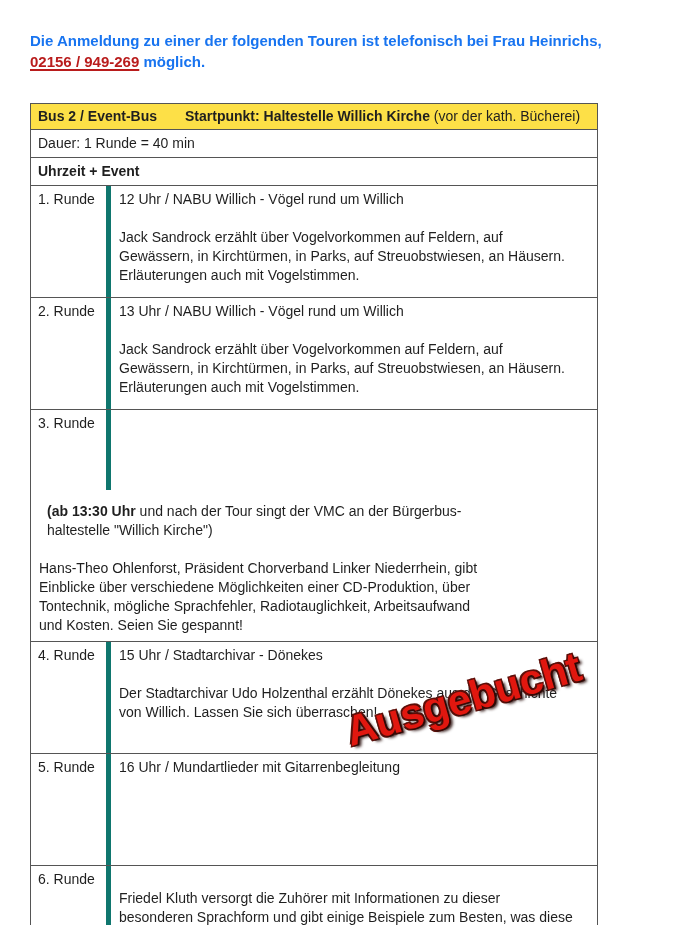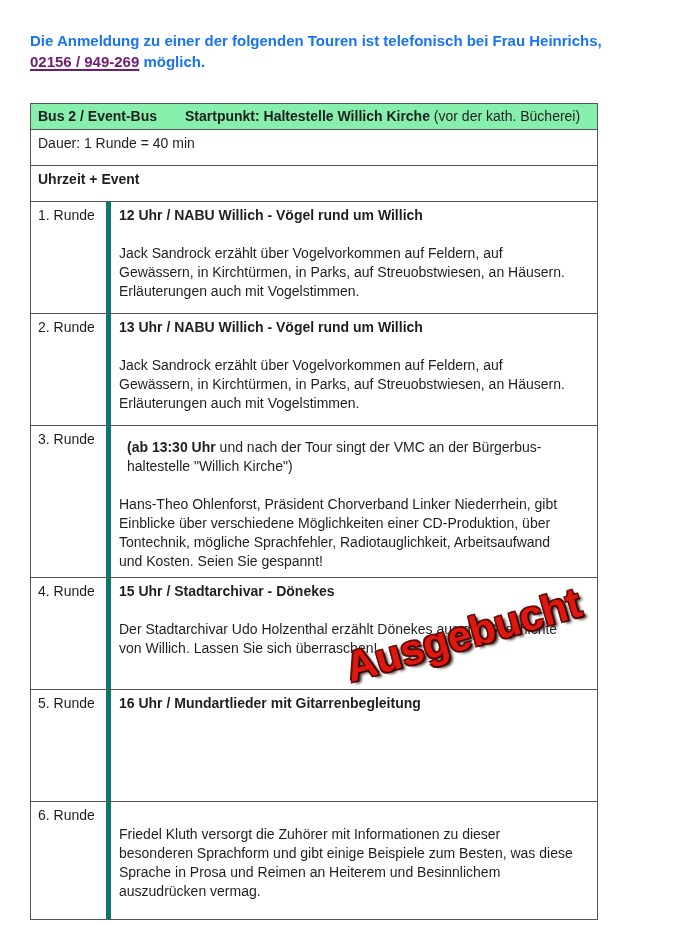--- a/index.html
+++ b/index.html
@@ -6,43 +6,43 @@
   body{
     width:680px;height:925px;position:relative;
     font-family:"Liberation Sans","DejaVu Sans",sans-serif;
     color:#1f1f1f;-webkit-font-smoothing:antialiased;
   }
   .intro{
     margin:30px 0 0 30px;width:582px;
     font-size:15px;line-height:21px;font-weight:bold;color:#1874f0;
   }
   .intro .phone{
-    color:#701a75;text-decoration:underline;text-decoration-thickness:2px;text-underline-offset:2px;
+    color:#b91c1c;text-decoration:underline;text-decoration-thickness:2px;text-underline-offset:2px;
   }
   .tbl{
     position:absolute;left:30px;top:103px;width:568px;
     border:1px solid #555;border-bottom:none;box-sizing:border-box;
     font-size:14px;line-height:19px;
   }
   .row{border-bottom:1px solid #555;box-sizing:border-box;}
-  .row.simple{padding:4px 8px 12px 7px;}
-  .row.head{background:#86efac;padding:3px 4px 3px 7px;white-space:nowrap;}
+  .row.simple{padding:4px 8px 4px 7px;}
+  .row.head{background:#fde047;padding:3px 4px 3px 7px;white-space:nowrap;}
   .row.head .gap{margin-left:28px;}
   .b{font-weight:bold;}
   .round{display:flex;align-items:stretch;position:relative;}
   .cell-label{
     width:80px;flex:0 0 80px;border-right:5px solid #0f766e;box-sizing:border-box;
     padding:4px 4px 4px 7px;
   }
   .cell-content{flex:1;padding:4px 20px 6px 8px;box-sizing:border-box;max-width:486px;}
-  .cell-content .title{margin:0;font-weight:bold;}
+  .cell-content .title{margin:0;font-weight:normal;}
   .cell-content .subtitle{margin:8px;}
   .cell-content .body{margin:19px 0 0 0;}
   .h-std{min-height:112px;}
-  .h-r3{min-height:150px;}
+  .h-r3{min-height:150px;flex-direction:column;}
   .h-r6{min-height:118px;}
   .stamp{
     position:absolute;top:50%;right:12px;
     transform:translateY(-46%) rotate(-16deg);transform-origin:center;
     font-size:42px;font-weight:bold;letter-spacing:0px;color:#e1170f;
     text-shadow:
       3px 3px 3px rgba(35,8,6,0.85),
       -1.5px -1.5px 0 #5e100a, 1.5px -1.5px 0 #5e100a,
       -1.5px 1.5px 0 #5e100a, 1.5px 1.5px 0 #5e100a;
     white-space:nowrap;pointer-events:none;

